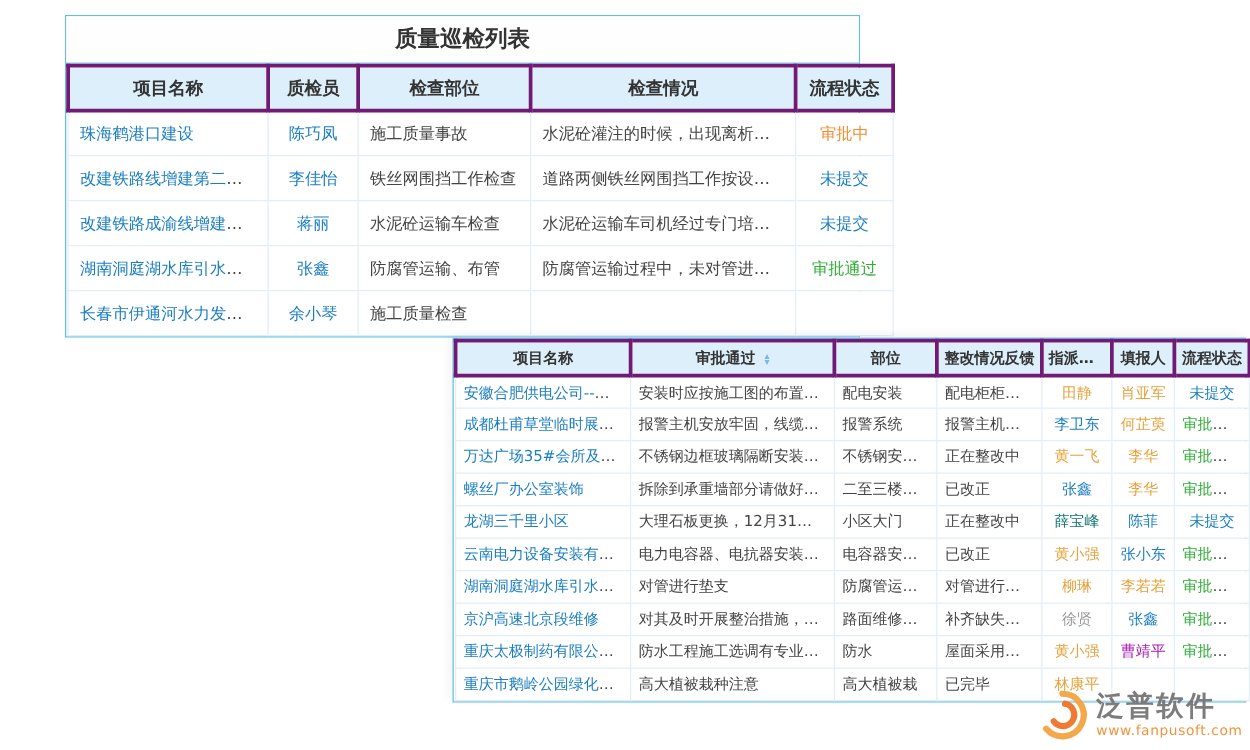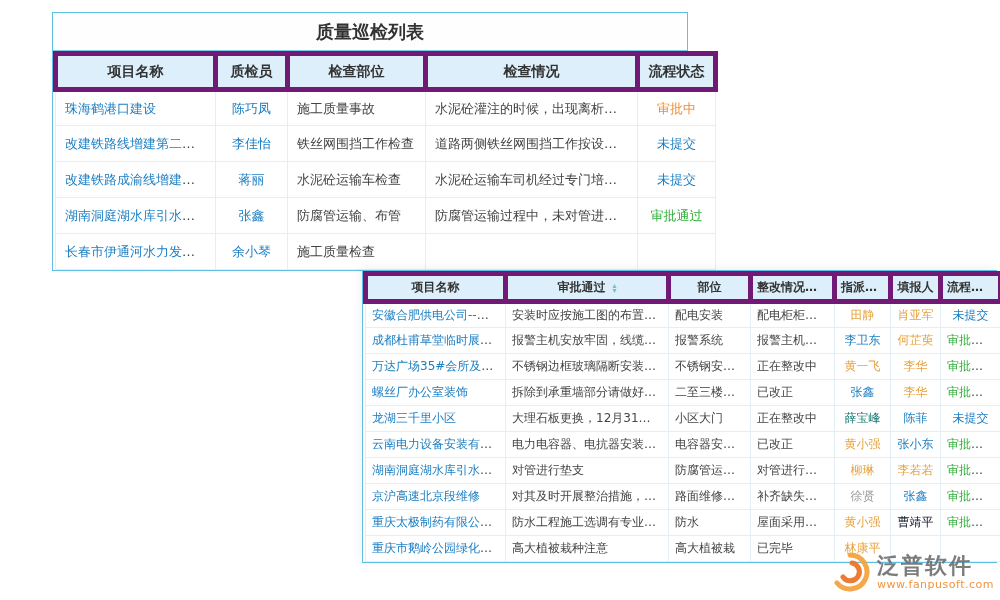--- a/index.html
+++ b/index.html
@@ -17,21 +17,21 @@
   .panel-title {
     text-align:center; font-weight:bold; color:#333;
     background:#fefefe; border-bottom:1px solid #7ccbe9;
   }
   .panel-1 .panel-title { height:38px; line-height:38px; font-size:18px; }
   .panel-2 .panel-title { height:31px; line-height:31px; font-size:15px; }
 
   table { width:100%; border-collapse:collapse; table-layout:fixed; }
   th {
     background:#ddeffa; color:#333; font-weight:600;
-    border:5px solid #701a75; text-align:center;
+    border:3px solid #701a75; text-align:center;
     overflow:hidden; white-space:nowrap; text-overflow:ellipsis;
   }
   td {
     background:#fff; color:#444;
     border:1px solid #e3eef6;
     overflow:hidden; white-space:nowrap; text-overflow:ellipsis;
   }
   .panel-1 th { height:36px; font-size:14px; padding:0 6px; }
   .panel-1 td { height:36px; font-size:13px; padding:0 9px; }
   .panel-2 th { height:28px; font-size:12px; padding:0 4px; }
@@ -215,21 +215,21 @@
     <td class="ta-c"><span style="color: rgb(153, 153, 153);">徐贤</span></td>
     <td class="ta-c"><span style="color: rgb(27, 126, 194);">张鑫</span></td>
     <td class="ta-c"><span style="color: rgb(47, 174, 55);">审批通过</span></td>
   </tr>
           <tr>
     <td class="ta-l"><span class="link">重庆太极制药有限公司亳州中...</span></td>
     <td class="ta-l">防水工程施工选调有专业资质...</td>
     <td class="ta-l">防水</td>
     <td class="ta-l">屋面采用聚氨...</td>
     <td class="ta-c"><span style="color: rgb(230, 162, 60);">黄小强</span></td>
-    <td class="ta-c"><span style="color: #0f172a; font-family: Liberation Serif, serif;">曹靖平</span></td>
+    <td class="ta-c"><span style="color: #a21caf; font-family: Liberation Serif, serif;">曹靖平</span></td>
     <td class="ta-c"><span style="color: rgb(47, 174, 55);">审批通过</span></td>
   </tr>
           <tr>
     <td class="ta-l"><span class="link">重庆市鹅岭公园绿化景观提升...</span></td>
     <td class="ta-l">高大植被栽种注意</td>
     <td class="ta-l">高大植被栽</td>
     <td class="ta-l">已完毕</td>
     <td class="ta-c"><span style="color: rgb(230, 162, 60);">林康平</span></td>
     <td class="ta-c"><span></span></td>
     <td class="ta-c"><span></span></td>

